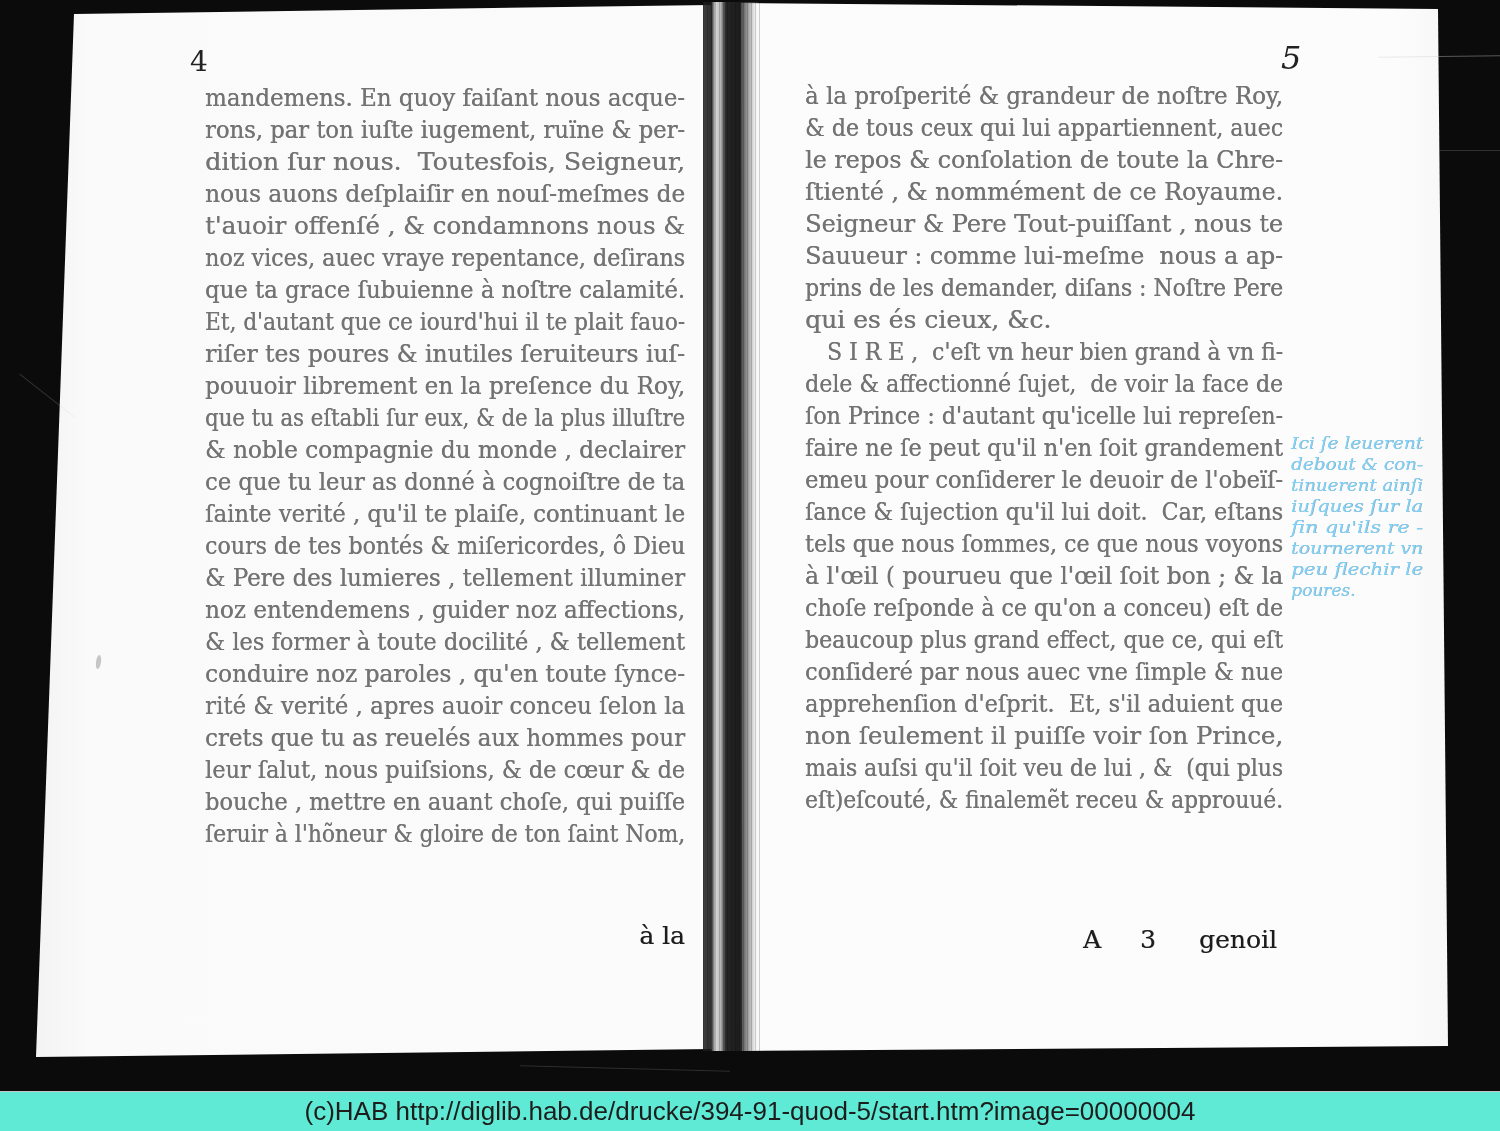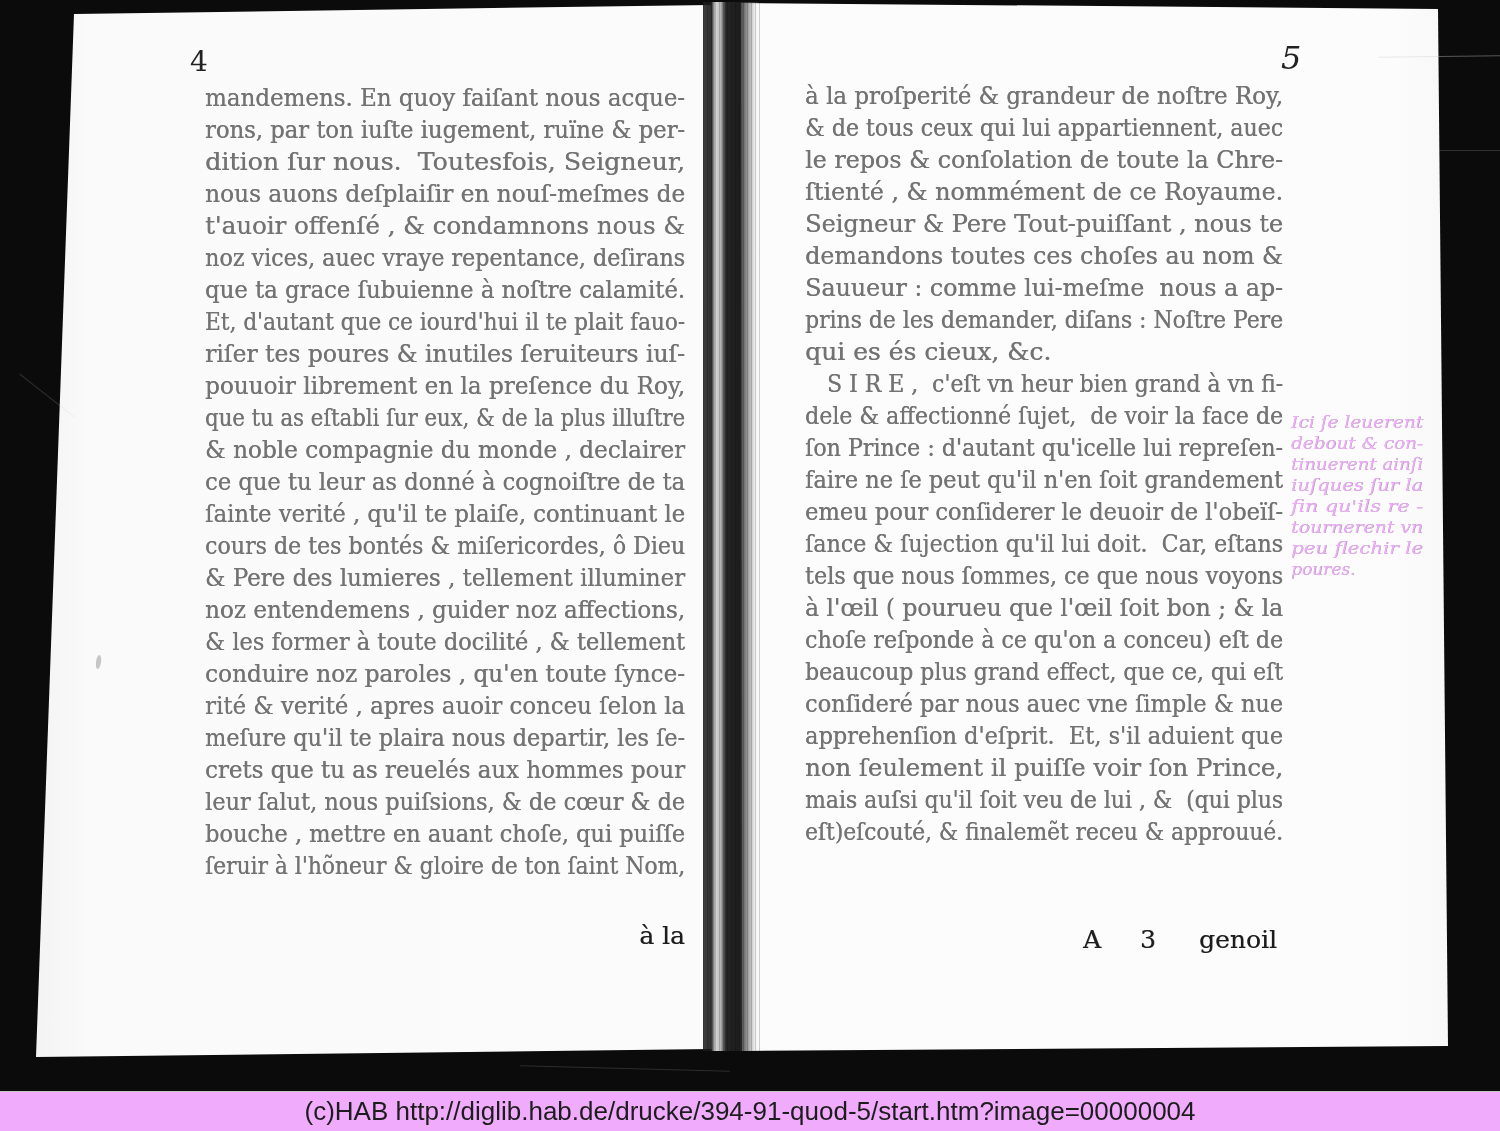--- a/index.html
+++ b/index.html
@@ -28,21 +28,21 @@
         rgba(40,40,40,.92) 40%, rgba(30,30,30,.95) 62%,
         rgba(90,90,90,.6) 78%, rgba(220,220,220,.2) 92%, rgba(250,250,250,0) 100%);
   }
   
   .textblock{position:absolute;z-index:5;color:#737373;}
   .left-text {left:205px;top:82px;width:480px;}
   .right-text{left:805px;top:80px;width:478px;}
   .line{height:32px;line-height:32px;font-size:25px;white-space:pre;
         text-shadow:0.4px 0.4px 0.5px rgba(25,25,25,.55);}
   .line span{display:inline-block;transform-origin:0 50%;}
-  .marginal{left:1291px;top:412px;width:132px;color:#f0abfc;}
+  .marginal{left:1291px;top:433px;width:132px;color:#7dd3fc;}
   .mline{height:21px;line-height:21px;font-size:17px;font-style:italic;white-space:pre;
          text-shadow:0.3px 0.3px 0.4px rgba(40,40,40,.5);}
   .mline span{display:inline-block;transform-origin:0 50%;}
   .catchword-left{position:absolute;z-index:5;left:205px;top:920px;width:480px;
         text-align:right;font-size:25px;line-height:32px;color:#1c1c1c;
         text-shadow:0.4px 0.4px 0.5px rgba(25,25,25,.55);}
   .sigline{position:absolute;z-index:5;left:805px;top:924px;width:478px;height:32px;
         font-size:25px;line-height:32px;color:#1c1c1c;
         text-shadow:0.4px 0.4px 0.5px rgba(25,25,25,.55);}
   .sig-a{position:absolute;left:278px;} .sig-n{position:absolute;left:335px;}
@@ -53,21 +53,21 @@
   
   .speck{position:absolute;z-index:6;background:#9a9a9a;border-radius:50%;opacity:.55;}
   .speck-1{left:96px;top:655px;width:5px;height:14px;transform:rotate(8deg);}
   .scratch{position:absolute;z-index:2;background:rgba(205,205,205,.4);height:1px;}
   .scratch-1{left:1378px;top:56px;width:122px;transform:rotate(-0.6deg);}
   .scratch-2{left:1440px;top:150px;width:60px;opacity:.5;}
   .scratch-3{left:12px;top:395px;width:70px;transform:rotate(38deg);opacity:.5;}
   .scratch-4{left:520px;top:1068px;width:210px;transform:rotate(1.5deg);opacity:.45;}
   
   .footer-bar{position:absolute;left:0;bottom:0;width:1500px;height:39px;z-index:8;
-        background:#f0abfc;border-top:1px solid #c6c6c6;}
+        background:#5eead4;border-top:1px solid #c6c6c6;}
   .footer-text{width:100%;text-align:center;line-height:38px;font-size:26px;color:#1d1d1d;
         font-family:"Liberation Sans", sans-serif;}
 </style>
 </head>
 <body>
 
 <div class="canvas">
 
   <div class="gutter"></div>
   <div class="page page-left"></div>
@@ -90,36 +90,34 @@
       <div class="line fit-line"><span style="transform: scaleX(0.8473);">que tu as eſtabli ſur eux, &amp; de la plus illuſtre</span></div>
       <div class="line fit-line"><span style="transform: scaleX(0.9257);">&amp; noble compagnie du monde , declairer</span></div>
       <div class="line fit-line"><span style="transform: scaleX(0.9041);">ce que tu leur as donné à cognoiſtre de ta</span></div>
       <div class="line fit-line"><span style="transform: scaleX(0.9085);">ſainte verité , qu'il te plaiſe, continuant le</span></div>
       <div class="line fit-line"><span style="transform: scaleX(0.8834);">cours de tes bontés &amp; miſericordes, ô Dieu</span></div>
       <div class="line fit-line"><span style="transform: scaleX(0.9163);">&amp; Pere des lumieres , tellement illuminer</span></div>
       <div class="line fit-line"><span style="transform: scaleX(0.9219);">noz entendemens , guider noz affections,</span></div>
       <div class="line fit-line"><span style="transform: scaleX(0.8998);">&amp; les former à toute docilité , &amp; tellement</span></div>
       <div class="line fit-line"><span style="transform: scaleX(0.9264);">conduire noz paroles , qu'en toute ſynce-</span></div>
       <div class="line fit-line"><span style="transform: scaleX(0.9144);">rité &amp; verité , apres auoir conceu ſelon la</span></div>
-      <div class="line fit-line"><span style="transform: scaleX(0.8941);">meſure qu'il te plaira nous departir, les ſe-</span></div>
       <div class="line fit-line"><span style="transform: scaleX(0.9165);">crets que tu as reuelés aux hommes pour</span></div>
       <div class="line fit-line"><span style="transform: scaleX(0.896);">leur ſalut, nous puiſsions, &amp; de cœur &amp; de</span></div>
       <div class="line fit-line"><span style="transform: scaleX(0.8979);">bouche , mettre en auant choſe, qui puiſſe</span></div>
       <div class="line fit-line"><span style="transform: scaleX(0.8721);">ſeruir à l'hõneur &amp; gloire de ton ſaint Nom,</span></div>
     </div>
 
   <div class="catchword-left">à la</div>
 
   <div class="textblock right-text">
       <div class="line fit-line"><span style="transform: scaleX(0.9158);">à la proſperité &amp; grandeur de noſtre Roy,</span></div>
       <div class="line fit-line"><span style="transform: scaleX(0.8829);">&amp; de tous ceux qui lui appartiennent, auec</span></div>
       <div class="line fit-line"><span style="transform: scaleX(0.9503);">le repos &amp; conſolation de toute la Chre-</span></div>
       <div class="line fit-line"><span style="transform: scaleX(0.9485);">ſtienté , &amp; nommément de ce Royaume.</span></div>
       <div class="line fit-line"><span style="transform: scaleX(0.958);">Seigneur &amp; Pere Tout-puiſſant , nous te</span></div>
-      <div class="line fit-line"><span style="transform: scaleX(0.9487);">demandons toutes ces choſes au nom &amp;</span></div>
       <div class="line fit-line"><span style="transform: scaleX(0.9493);">Sauueur : comme lui-meſme  nous a ap-</span></div>
       <div class="line fit-line"><span style="transform: scaleX(0.8753);">prins de les demander, diſans : Noſtre Pere</span></div>
       <div class="line fit-line short"><span>qui es és cieux, &amp;c.</span></div>
       <div class="line fit-line"><span style="transform: scaleX(0.8777);"> S I R E ,  c'eſt vn heur bien grand à vn fi-</span></div>
       <div class="line fit-line"><span style="transform: scaleX(0.8829);">dele &amp; affectionné ſujet,  de voir la face de</span></div>
       <div class="line fit-line"><span style="transform: scaleX(0.8853);">ſon Prince : d'autant qu'icelle lui repreſen-</span></div>
       <div class="line fit-line"><span style="transform: scaleX(0.8985);">faire ne ſe peut qu'il n'en ſoit grandement</span></div>
       <div class="line fit-line"><span style="transform: scaleX(0.9019);">emeu pour conſiderer le deuoir de l'obeïſ-</span></div>
       <div class="line fit-line"><span style="transform: scaleX(0.8865);">ſance &amp; ſujection qu'il lui doit.  Car, eſtans</span></div>
       <div class="line fit-line"><span style="transform: scaleX(0.8874);">tels que nous ſommes, ce que nous voyons</span></div>

